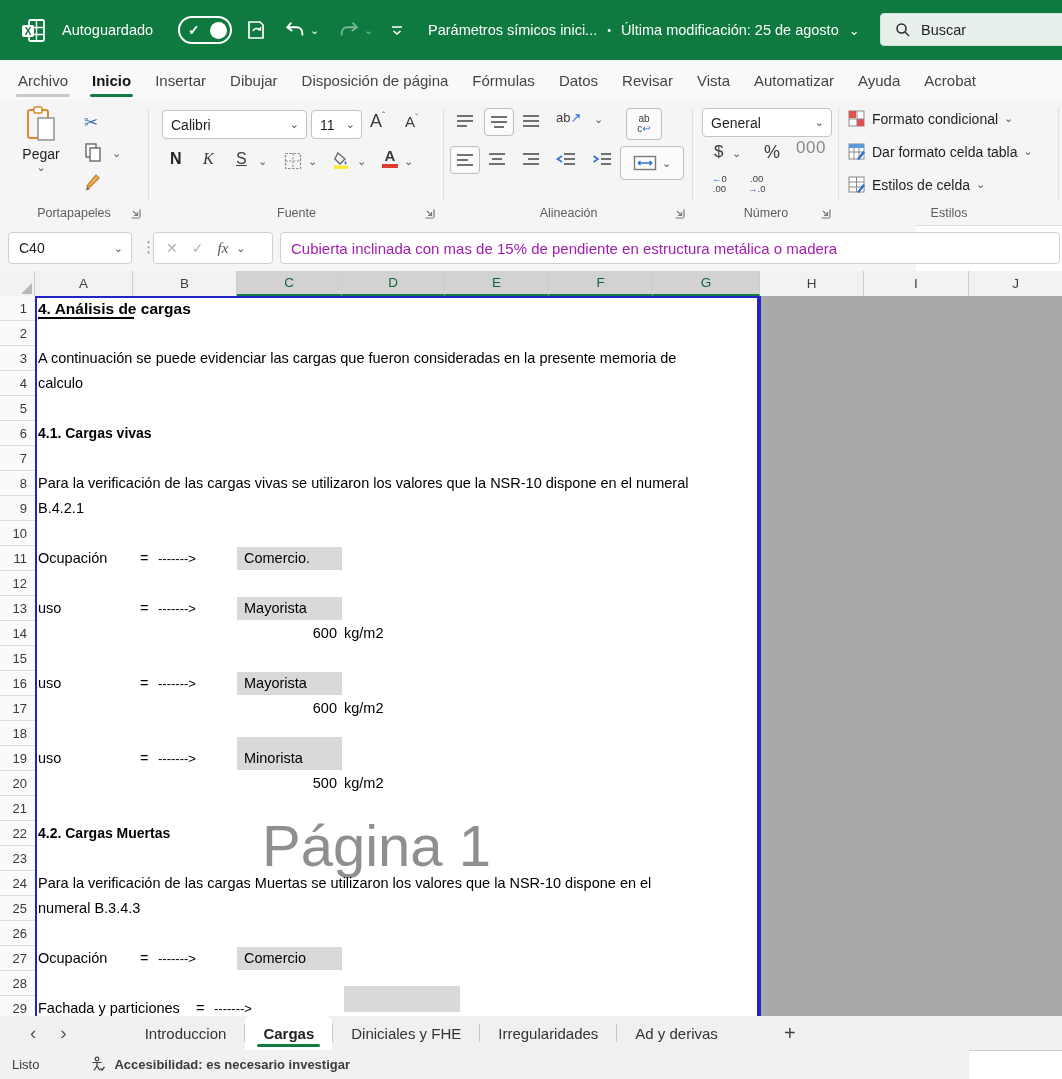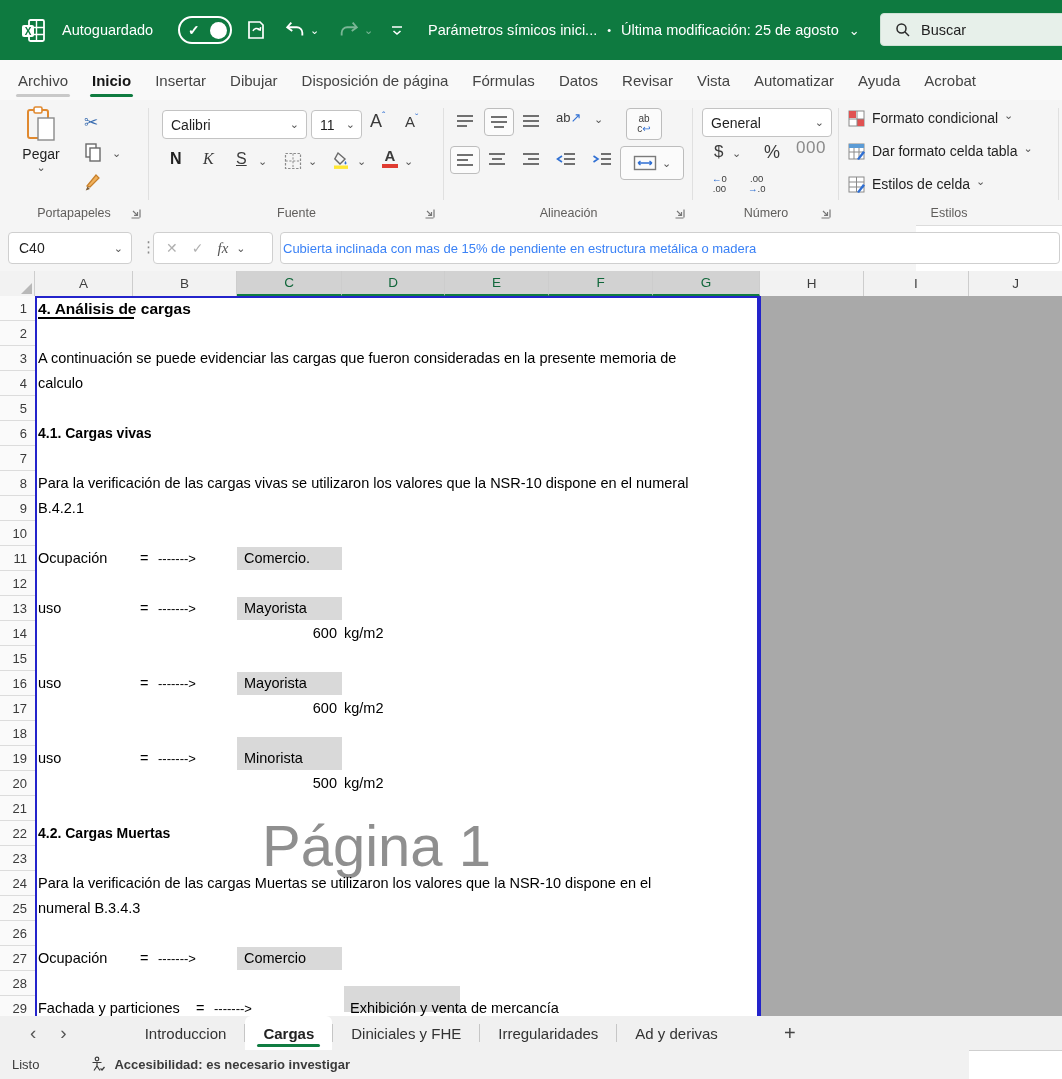--- a/index.html
+++ b/index.html
@@ -29,21 +29,21 @@
   
   .ribbon{position:absolute;left:0;top:100px;width:1062px;height:125px;background:#f5f5f5;border-bottom:1px solid #dcdcdc}
   .vdiv{position:absolute;top:8px;height:92px;width:1px;background:#e0e0e0}
   .grp-label{position:absolute;bottom:5px;font-size:12.5px;color:#5f5d5b;text-align:center;white-space:nowrap}
   .launcher{position:absolute;bottom:6px}
   .combo{position:absolute;background:#fff;border:1px solid #c3c3c3;border-radius:4px;display:flex;align-items:center;font-size:14px;color:#1f1f1f}
   .combo .cval{margin-left:8px;flex:1;white-space:nowrap}
   .chev{font-size:11px;color:#555;line-height:1}
   .btn-letter{font-size:16px;color:#3b3b3b}
   .boxed{border:1px solid #bdbdbd;border-radius:4px;background:#fbfbfb;display:flex;align-items:center;justify-content:center}
-  .es-row{position:absolute;display:flex;align-items:flex-start;font-size:14px;color:#1f1f1f;white-space:nowrap}
+  .es-row{position:absolute;display:flex;align-items:center;font-size:14px;color:#1f1f1f;white-space:nowrap}
   .bluearrow{color:#2f6fd3}
   .declbl{font-size:9.5px;line-height:10px;color:#3b3b3b;text-align:center}
 
   
   .fbar{position:absolute;left:0;top:225px;width:916px;height:46px;background:#f5f5f5;border-bottom:1px solid #c9c9c9}
   .whitebox{position:absolute;background:#fff;border:1px solid #cfcfcf;border-radius:4px;display:flex;align-items:center}
 
   
   .colhdrs{position:absolute;left:0;top:271px;width:1062px;height:25px;background:#f2f2f2;display:flex;border-bottom:1px solid #b6b6b6}
   .colhdr{height:25px;display:flex;align-items:center;justify-content:center;font-size:13.5px;color:#3f3f3f;
@@ -367,21 +367,21 @@
     <span class="chev" style="margin-right:8px">⌄</span>
   </div>
   <div class="abs" style="left:141px;top:13px;color:#8a8a8a;font-size:15px">⋮</div>
   <div class="whitebox" style="left:153px;top:7px;width:118px;height:30px">
     <span style="margin-left:12px;font-size:14px;color:#b0b0b0">✕</span>
     <span style="margin-left:14px;font-size:14px;color:#b0b0b0">✓</span>
     <span style="margin-left:14px;font-size:15px;font-style:italic;color:#555;font-family:'Liberation Serif',serif">fx</span>
     <span class="chev" style="margin-left:8px">⌄</span>
   </div>
   <div class="whitebox" style="left:280px;top:7px;width:778px;height:30px">
-    <span style="margin-left:2px;font-size:13px;color:#3b82f6;white-space:nowrap">Cubierta inclinada con mas de 15% de pendiente  en estructura metálica o madera</span>
+    <span style="margin-left:10px;font-size:15px;color:#a21caf;white-space:nowrap">Cubierta inclinada con mas de 15% de pendiente  en estructura metálica o madera</span>
   </div>
 </div>
 
 <div class="colhdrs">
   <div class="cornercell"></div>
   <div class="colhdr" style="width:98px">A</div>
   <div class="colhdr" style="width:104px">B</div>
   <div class="colhdr sel" style="width:105px">C</div>
   <div class="colhdr sel" style="width:103px">D</div>
   <div class="colhdr sel" style="width:104px">E</div>
@@ -479,21 +479,20 @@
   <div class="cellt" style="left:38px;top:600px">numeral B.3.4.3</div>
 
   <div class="cellt" style="left:38px;top:650px">Ocupación</div>
   <div class="cellt" style="left:140px;top:650px">=</div>
   <div class="cellt" style="left:158px;top:650px;font-size:13px">-------&gt;</div>
   <div class="cellt" style="left:244px;top:650px">Comercio</div>
 
   <div class="cellt" style="left:38px;top:700px">Fachada y particiones</div>
   <div class="cellt" style="left:196px;top:700px">=</div>
   <div class="cellt" style="left:214px;top:700px;font-size:13px">-------&gt;</div>
-  <div class="cellt" style="left:350px;top:700px">Exhibición y venta de mercancía</div>
 </div>
 
 <div class="sheetbar">
   <span class="snav" style="margin-left:18px">‹</span>
   <span class="snav">›</span>
   <span class="stab" style="margin-left:48px">Introduccion</span>
   <span class="stab-div"></span>
   <span class="stab active">Cargas</span>
   <span class="stab-div"></span>
   <span class="stab">Diniciales y FHE</span>

